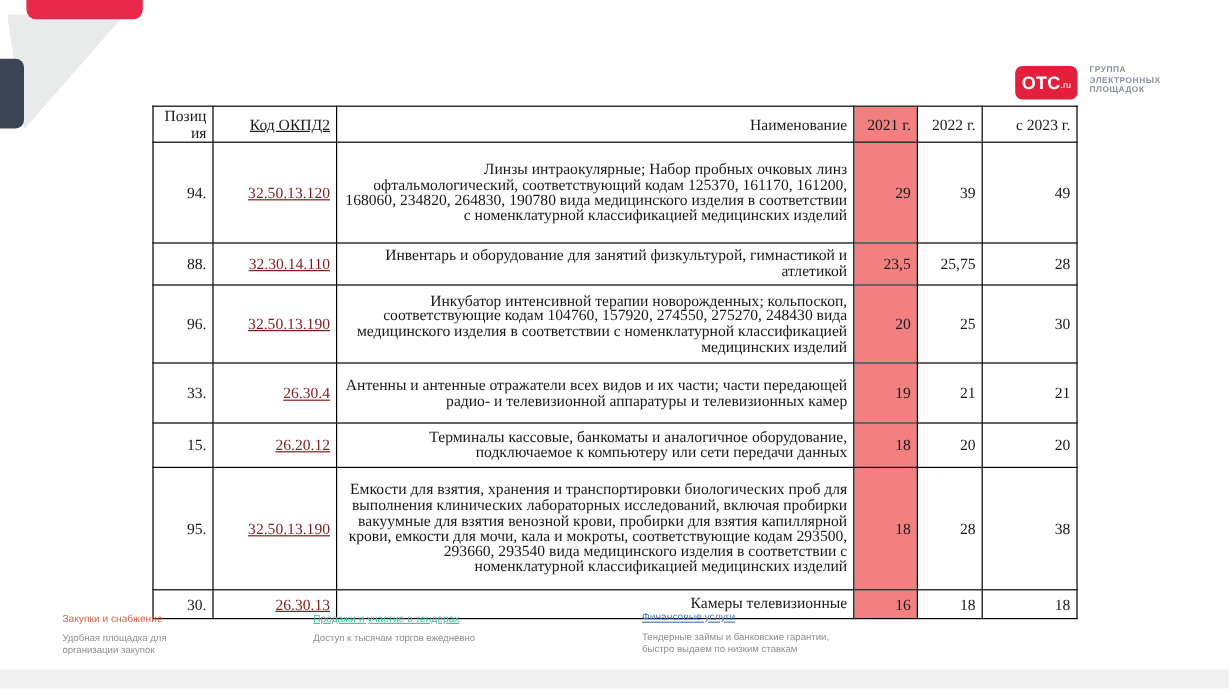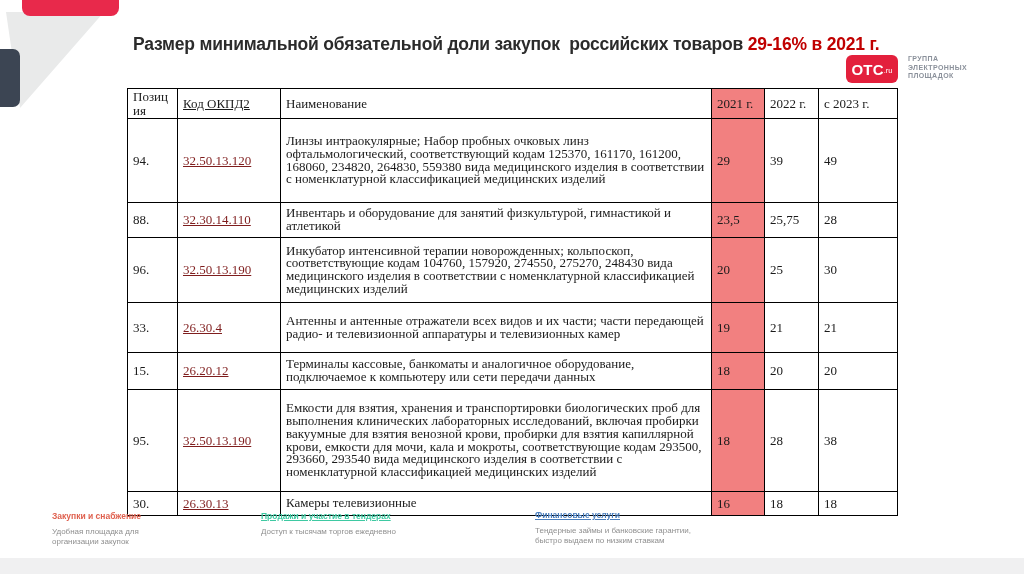--- a/index.html
+++ b/index.html
@@ -42,21 +42,21 @@
     line-height:8.5px; white-space:pre-line;
   }
   
   .tbl-wrap { position:absolute; left:127px; top:88px; z-index:2; }
   table.data {
     border-collapse:collapse; table-layout:fixed; width:770px;
     font-family:"Liberation Serif", serif; color:#1a1a1a;
   }
   table.data td, table.data th {
     border:1px solid #000; vertical-align:middle; overflow:hidden;
-    font-size:13px; font-weight:normal; text-align:left; padding:0 5px;
+    font-size:13px; font-weight:normal; text-align:right; padding:0 5px;
   }
   tr.rh-h  { height:30px; }
   tr.rh0 { height:84px; }
   tr.rh1 { height:35px; }
   tr.rh2 { height:65px; }
   tr.rh3 { height:50px; }
   tr.rh4 { height:37px; }
   tr.rh5 { height:102px; }
   tr.rh6 { height:24px; }
   .h-pos { padding:2px 8px 2px 4px; word-break:break-all; line-height:13.5px; }
@@ -64,21 +64,21 @@
   .col2021 { background:#f28080; font-weight:bold; }
   .c-pos { text-align:center; }
   .c-name { font-size:13px; line-height:12.7px; padding:1px 6px; }
   .code-link {
     color:#7f1d1d; text-decoration:underline; cursor:pointer;
     font-size:13px;
   }
   
   .footer { position:absolute; left:0; top:0; width:1024px; height:574px; z-index:5; pointer-events:none; }
   .f-col { position:absolute; }
-  .f-link { font-size:8.5px; font-weight:bold; cursor:pointer; pointer-events:auto; display:inline-block; }
+  .f-link { font-size:8.5px; font-weight:normal; cursor:pointer; pointer-events:auto; display:inline-block; }
   .f-link.red  { color:#df604e; text-decoration:none; }
   .f-link.teal { color:#3ec9a2; text-decoration:underline; }
   .f-link.blue { color:#4a7ebd; text-decoration:underline; }
   .f-desc { font-size:8px; color:#8f8f8f; line-height:10px; white-space:pre-line; margin-top:4px; }
   .f-c1 { left:52px;  top:505px; }
   .f-c2 { left:261px; top:505px; }
   .f-c3 { left:535px; top:504px; }
   
   .bottom-strip {
     position:absolute; left:0; top:558px; width:1024px; height:16px;
@@ -88,21 +88,20 @@
 </head>
 <body>
 
 <div class="slide">
 
   <div class="bottom-strip"></div>
   <div class="wedge"></div>
   <div class="tab-red"></div>
   <div class="tab-dark"></div>
 
-  <div class="title"><span>Размер минимальной обязательной доли закупок  российских товаров </span><span class="red">29-16% в 2021 г.</span></div>
 
   <div class="logo-box">
     <span class="otc">ОТС</span>
       <span class="otc-ru">.ru</span>
   </div>
   <div class="logo-caption">ГРУППА
 ЭЛЕКТРОННЫХ
 ПЛОЩАДОК</div>
 
   <div class="tbl-wrap">
@@ -120,21 +119,21 @@
         <th class="h-pos">Позиция</th>
         <th class="h-code">Код ОКПД2</th>
         <th>Наименование</th>
         <th class="col2021">2021 г.</th>
         <th>2022 г.</th>
         <th>с 2023  г.</th>
       </tr>
       <tr class="rh0">
         <td class="c-pos">94.</td>
         <td><a class="code-link">32.50.13.120</a></td>
-        <td class="c-name">Линзы интраокулярные; Набор пробных очковых линз офтальмологический, соответствующий кодам 125370, 161170, 161200, 168060, 234820, 264830, 559380 вида медицинского изделия в соответствии с номенклатурной классификацией медицинских изделий</td>
+        <td class="c-name">Линзы интраокулярные; Набор пробных очковых линз офтальмологический, соответствующий кодам 125370, 161170, 161200, 168060, 234820, 264830, 190780 вида медицинского изделия в соответствии с номенклатурной классификацией медицинских изделий</td>
         <td class="col2021">29</td>
         <td>39</td>
         <td>49</td>
       </tr>
       <tr class="rh1">
         <td class="c-pos">88.</td>
         <td><a class="code-link">32.30.14.110</a></td>
         <td class="c-name">Инвентарь и оборудование для занятий физкультурой, гимнастикой и атлетикой</td>
         <td class="col2021">23,5</td>
         <td>25,75</td>

